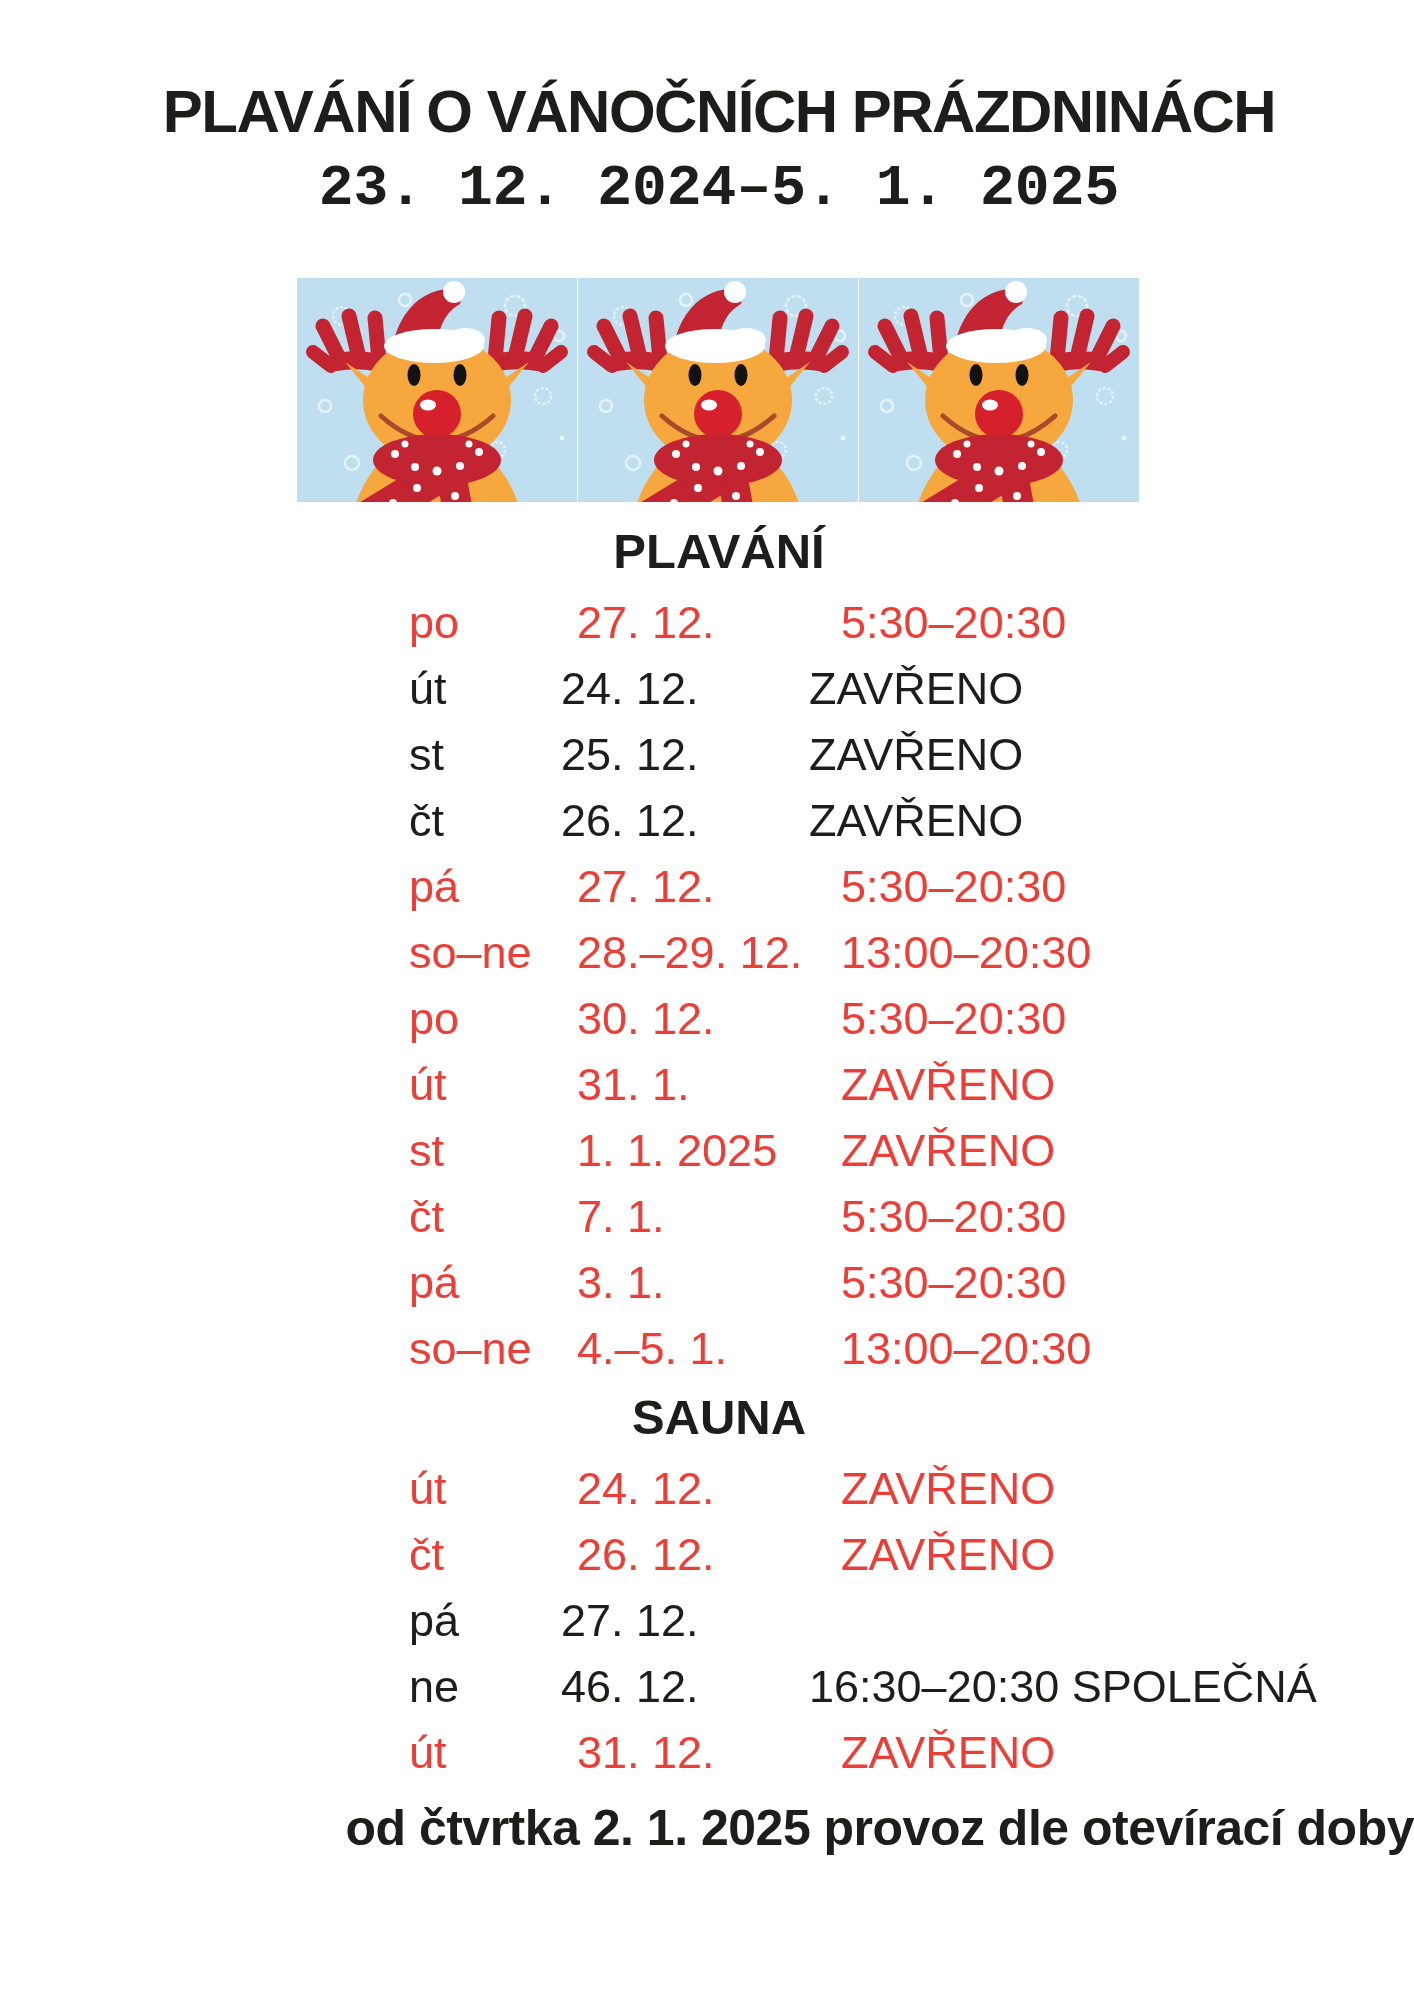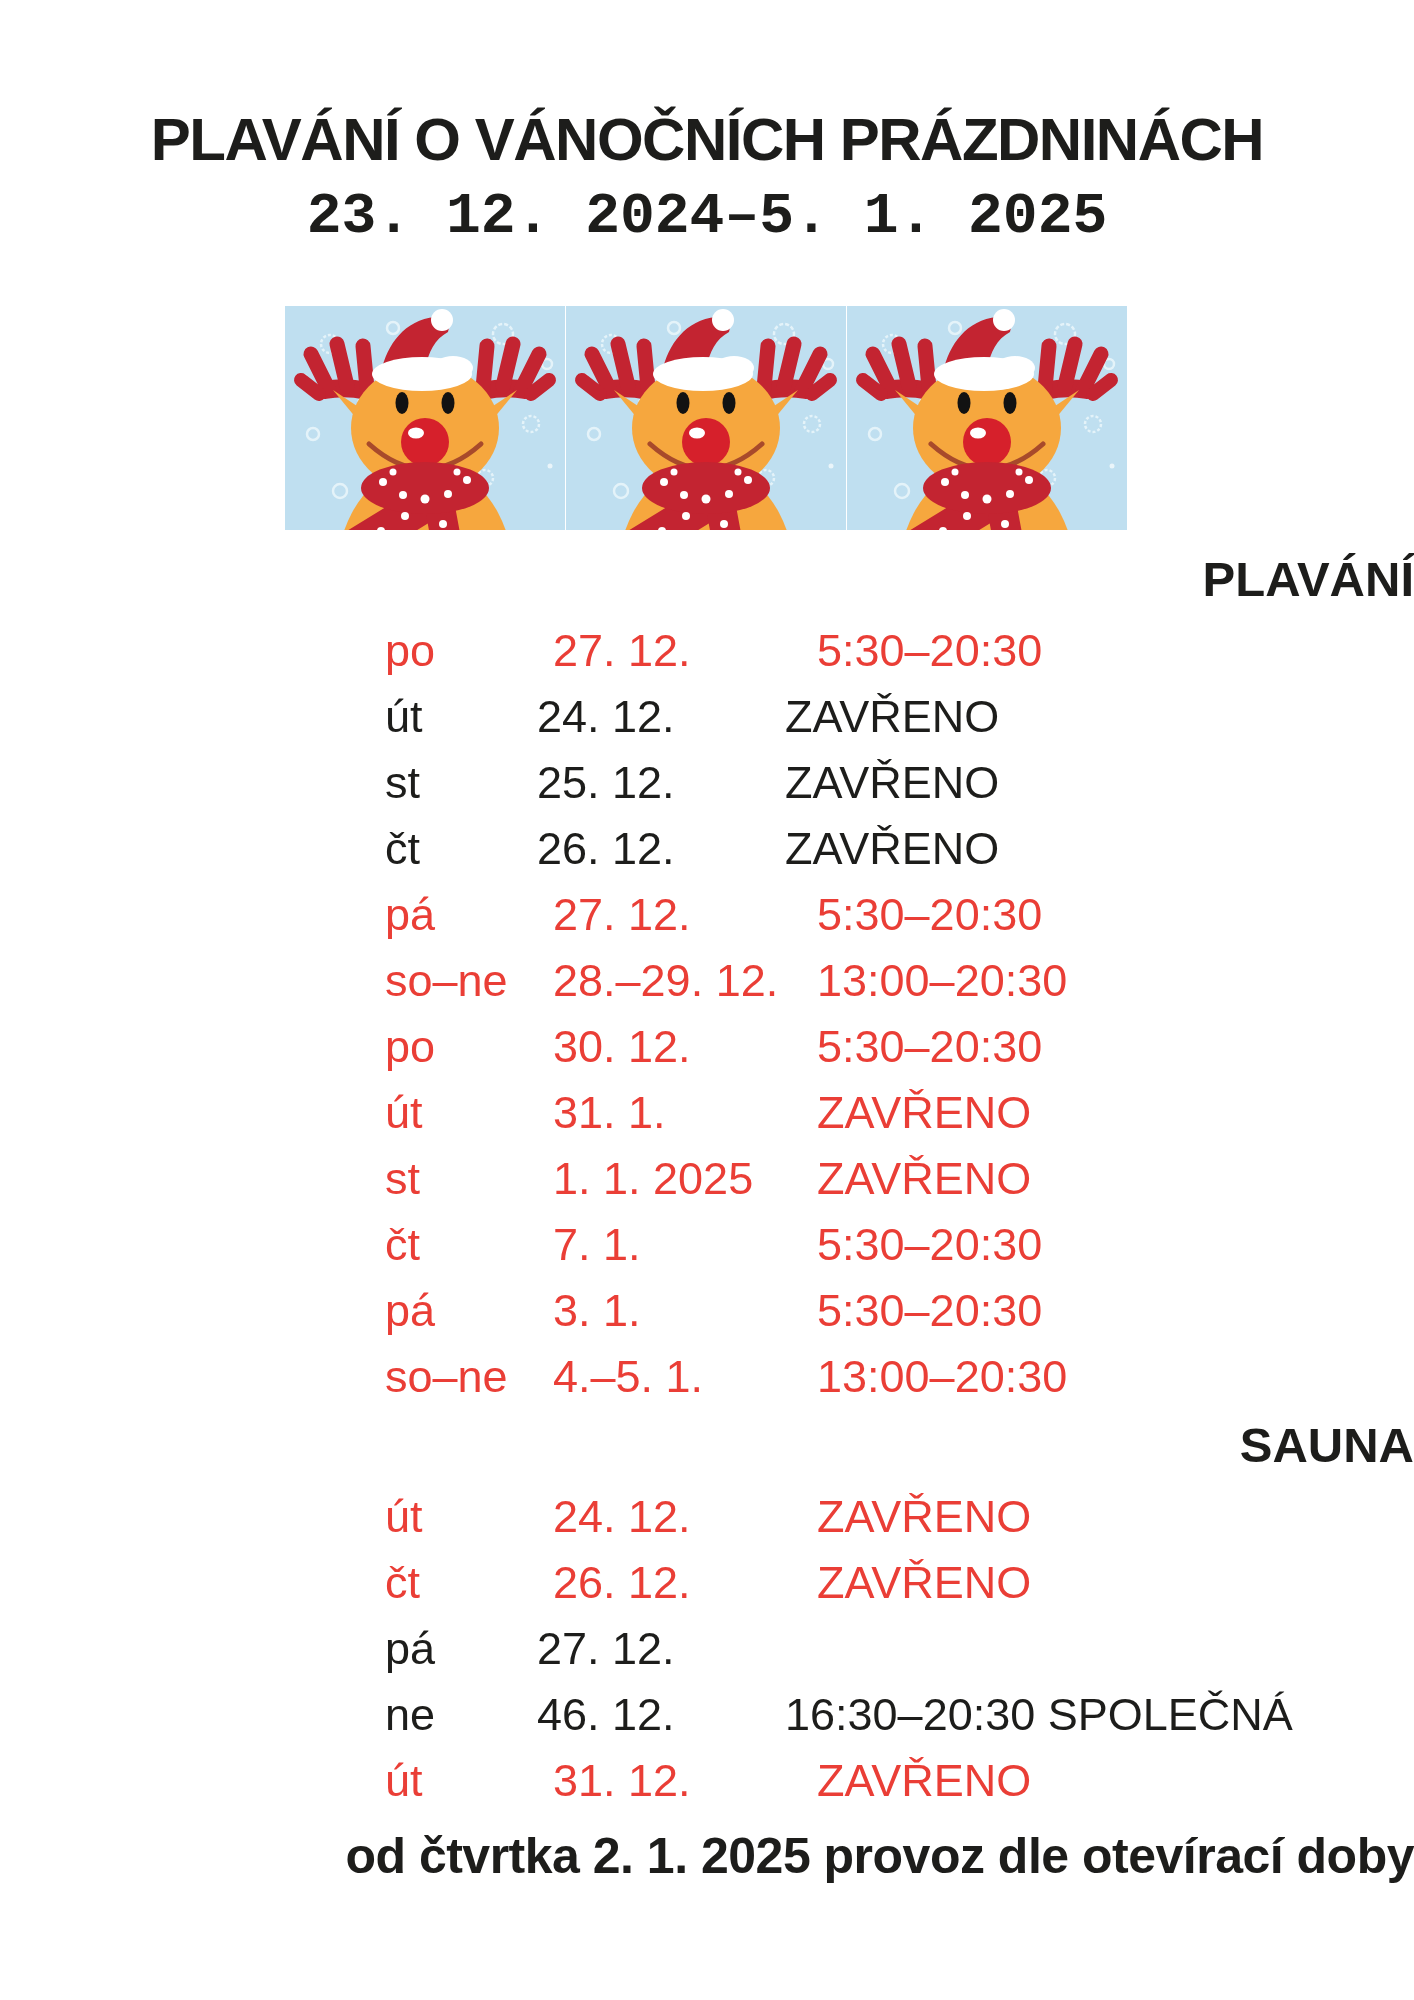--- a/index.html
+++ b/index.html
@@ -12,21 +12,21 @@
     --smile-brown:#a84a2b;
   }
   *{box-sizing:border-box;}
   html,body{margin:0;padding:0;}
   body{
     width:1414px;height:2000px;background:#ffffff;
     font-family:"Liberation Sans",sans-serif;
     color:var(--black-text);
     overflow:hidden;
   }
-  .page{padding-top:104px;}
+  .page{padding-top:76px;margin-left:24px;}
   .title{
     font-size:60px;font-weight:700;text-align:center;line-height:72px;
     letter-spacing:-1.5px;white-space:nowrap;margin:0;
   }
   .subtitle{
     font-size:58px;font-weight:700;text-align:center;line-height:66px;
     margin:8px 0 0;white-space:nowrap;font-family:Liberation Mono, monospace;
   }
   .banner{
     width:844px;height:224px;margin:56px auto 0;
@@ -41,21 +41,21 @@
   .head,.ear{fill:var(--banner-orange);}
   .bod{fill:var(--banner-orange);}
   .scf{fill:var(--banner-red);}
   .tail{fill:none;stroke:var(--banner-red);stroke-linecap:round;}
   .hat{fill:var(--banner-red);}
   .band,.pom,.hl,.dot{fill:#ffffff;}
   .eye{fill:#121212;}
   .nos{fill:var(--nose-red);}
   .smi{fill:none;stroke:var(--smile-brown);stroke-width:5;stroke-linecap:round;}
   .section-title{
-    font-size:49px;font-weight:700;text-align:right;line-height:58px;
+    font-size:49px;font-weight:700;text-align:center;line-height:58px;
     margin:20px 0 10px;
   }
   .section-title.sauna{margin-top:6px;}
   .rows{margin-left:385px;font-size:45px;line-height:66px;}
   .row{display:grid;grid-template-columns:152px 248px auto;white-space:nowrap;}
   .row.red{color:var(--red-text);gap:16px;}
   .footer-note{
     font-size:50px;font-weight:700;text-align:right;line-height:60px;
     margin:12px 0 0;letter-spacing:-0.5px;white-space:nowrap;
   }

